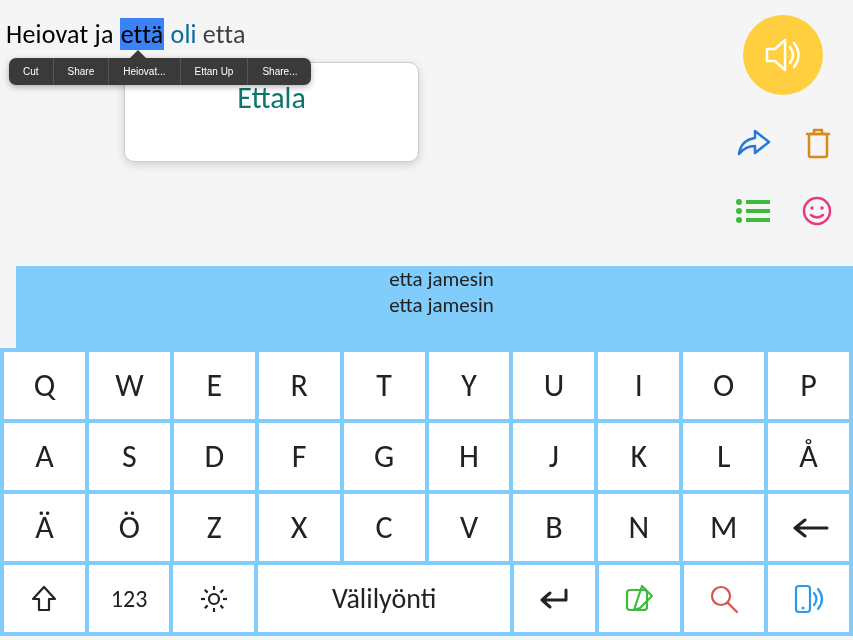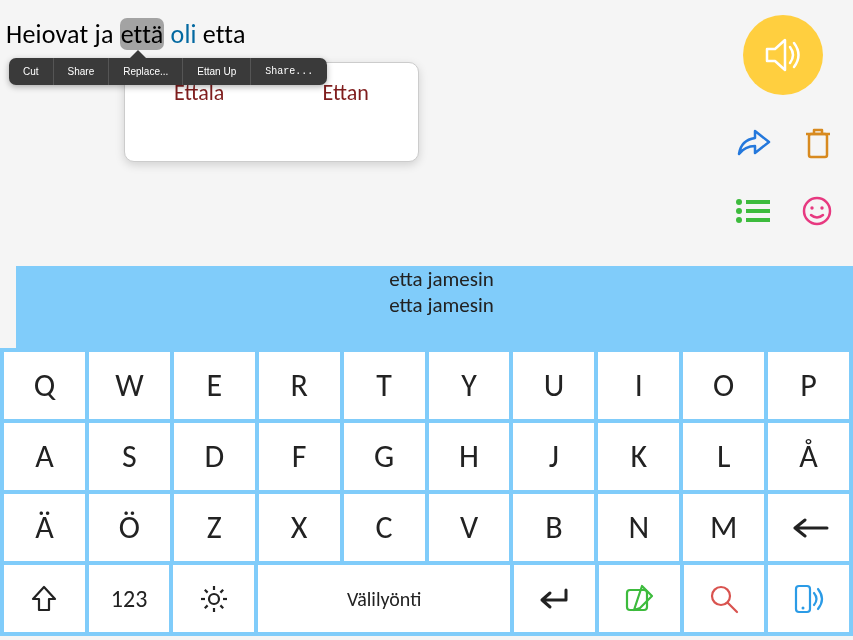--- a/index.html
+++ b/index.html
@@ -1,66 +1,65 @@
 <!DOCTYPE html>
 <html><head>
 <meta charset="utf-8">
 <style>
   * { box-sizing: border-box; margin: 0; padding: 0; }
   html, body { width: 853px; height: 640px; overflow: hidden; font-family: 'Gill Sans', 'Gill Sans MT', Calibri, sans-serif; }
   body { background: #f5f5f5; position: relative; }
 
   .text-area { position: absolute; top: 18px; left: 6px; font-size: 26px; letter-spacing: 0.2px; }
   .text-area .pre { color: #000; text-align: center; }
-  .sel { background: #a3a3a3; color: #000; padding: 0 1px; border-radius: 7px; }
+  .sel { background: #3b82f6; color: #000; padding: 0 1px; }
   .post { color: #0369a1; }
-  .suggest-inline { color: #000000; }
+  .suggest-inline { color: #404040; }
 
   .context-menu { position: absolute; top: 58px; left: 9px; display: flex; background: #3a3a3a; border-radius: 7px; overflow: hidden; box-shadow: 0 2px 6px rgba(0,0,0,0.3); z-index: 10; }
   .context-menu .item { color: #fff; font-size: 10px; padding: 8px 14px; border-right: 1px solid #555; cursor: pointer; font-family: -apple-system, Helvetica, Arial, sans-serif; }
-  .context-menu .item:last-child { border-right: none; font-family: Liberation Mono, monospace; }
+  .context-menu .item:last-child { border-right: none; }
   .context-menu-arrow { position: absolute; top: 50px; left: 130px; width: 0; height: 0; border-left: 8px solid transparent; border-right: 8px solid transparent; border-bottom: 8px solid #3a3a3a; z-index: 11; }
 
   .popover { position: absolute; top: 62px; left: 124px; width: 295px; height: 100px; background: #fff; border: 1px solid #ccc; border-radius: 10px; box-shadow: 0 3px 10px rgba(0,0,0,0.15); display: flex; justify-content: space-around; padding-top: 16px; z-index: 5; }
-  .popover .opt { color: #7f1d1d; font-size: 22px; }
+  .popover .opt { color: #0f766e; font-size: 30px; }
 
   .circle-btn { position: absolute; top: 15px; right: 30px; width: 80px; height: 80px; border-radius: 50%; background: #ffcf3f; display: flex; align-items: center; justify-content: center; }
 
   .side-icons { position: absolute; right: 20px; top: 125px; display: flex; flex-direction: column; gap: 30px; align-items: flex-end; }
   .side-row { display: flex; gap: 30px; align-items: center; }
 
   .prediction-bar { position: absolute; top: 266px; left: 16px; width: 853px; height: 82px; background: #80ccfa; display: flex; flex-direction: column; }
   .pred-cell { flex: 1; display: flex; align-items: center; justify-content: center; border-right: 2px solid #fff; font-size: 21px; color: #222; }
   .pred-cell:last-child { border-right: none; }
 
   .keyboard { position: absolute; top: 348px; left: 0; width: 853px; background: #80ccfa; padding: 2px; }
   .kb-row { display: flex; }
   .key { background: #fff; margin: 2px; flex: 1; height: 67px; display: flex; align-items: center; justify-content: center; font-size: 32px; color: #222; border-radius: 0; }
-  .key.space { flex: 3.12; font-size: 20px; }
+  .key.space { flex: 3.12; font-size: 28px; }
   .key svg { display: block; }
 </style>
 </head>
 <body>
 
 <div class="text-area">
   <span class="pre">Heiovat ja </span><span class="sel">että</span><span class="post"> oli </span><span class="suggest-inline">etta</span>
 </div>
 
 <div class="context-menu-arrow"></div>
 <div class="context-menu">
   <div class="item">Cut</div>
   <div class="item">Share</div>
-  <div class="item">Replace...</div>
+  <div class="item">Heiovat...</div>
   <div class="item">Ettan Up</div>
   <div class="item">Share...</div>
 </div>
 
 <div class="popover">
   <div class="opt">Ettala</div>
-  <div class="opt">Ettan</div>
 </div>
 
 <div class="circle-btn">
   <svg width="44" height="44" viewBox="0 0 44 44">
     <path d="M6 16 L14 16 L24 7 L24 37 L14 28 L6 28 Z" fill="none" stroke="#fff" stroke-width="2.5" stroke-linejoin="round"></path>
     <path d="M29 14 Q35 22 29 30" fill="none" stroke="#fff" stroke-width="2.5" stroke-linecap="round"></path>
     <path d="M33 10 Q42 22 33 34" fill="none" stroke="#fff" stroke-width="2.5" stroke-linecap="round"></path>
   </svg>
 </div>
 

